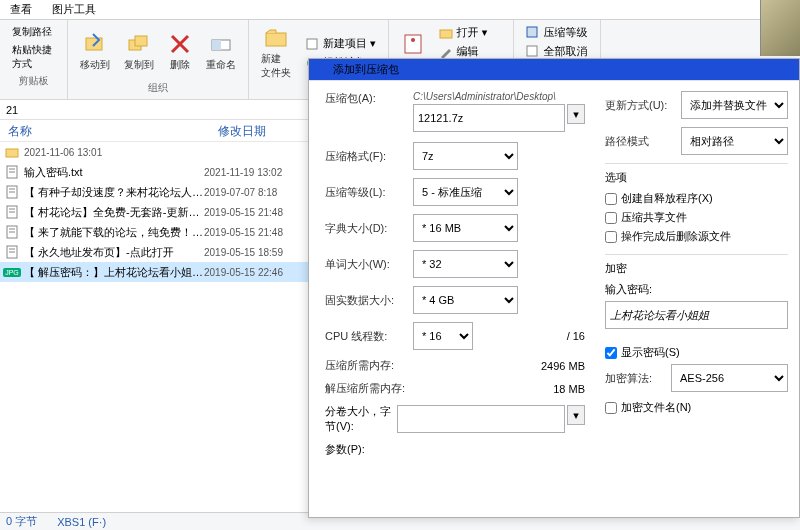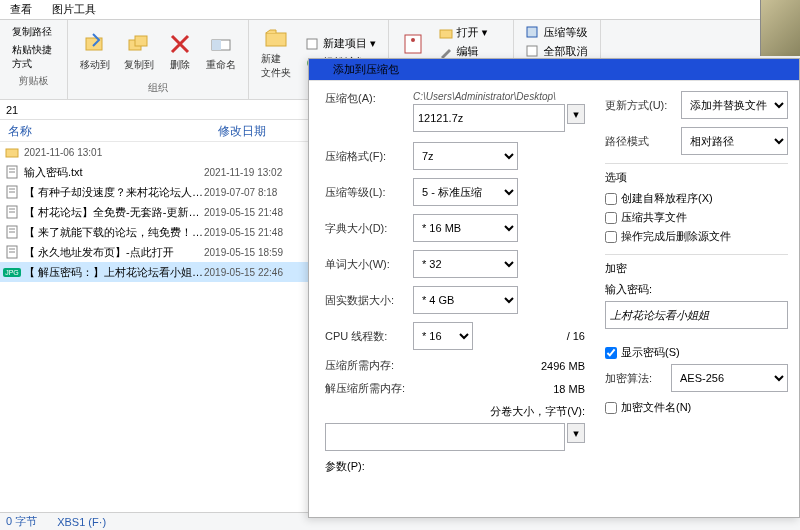--- a/index.html
+++ b/index.html
@@ -303,21 +303,21 @@
               <span style="margin-left:auto">/ 16</span>
             </div>
           <div class="frow">
               <span class="flbl" style="width:120px">压缩所需内存:</span>
               <span class="rightval">2496 MB</span>
             </div>
           <div class="frow">
               <span class="flbl" style="width:120px">解压缩所需内存:</span>
               <span class="rightval">18 MB</span>
             </div>
-          <div class="frow" style="flex-direction:column;align-items:flex-end;gap:4px">
+          <div class="frow" style="flex-direction:row;align-items:center;gap:4px">
             <span>分卷大小，字节(V):</span>
             <div style="display:flex;width:100%;gap:2px">
                 <input class="finp long" style="">
                 <div class="arrowbtn">▾</div>
               </div>
           </div>
           <div class="frow" style="flex-direction:column;align-items:flex-start;gap:4px">
             <span>参数(P):</span>
           </div>
         </div>

